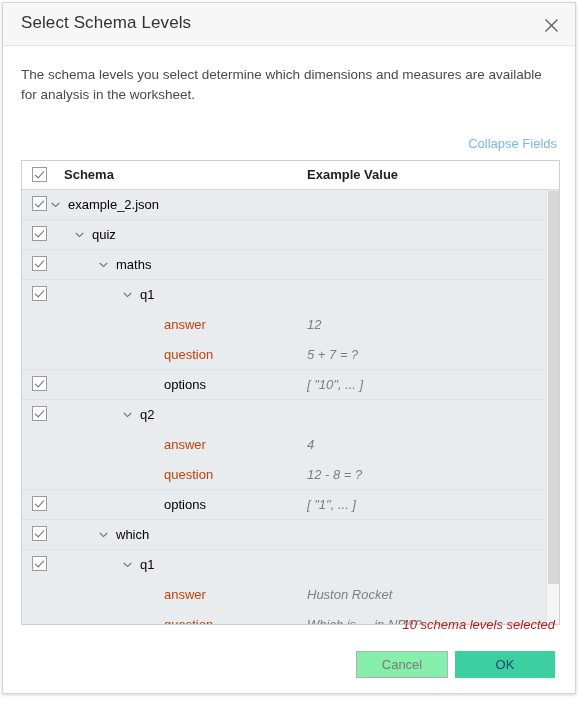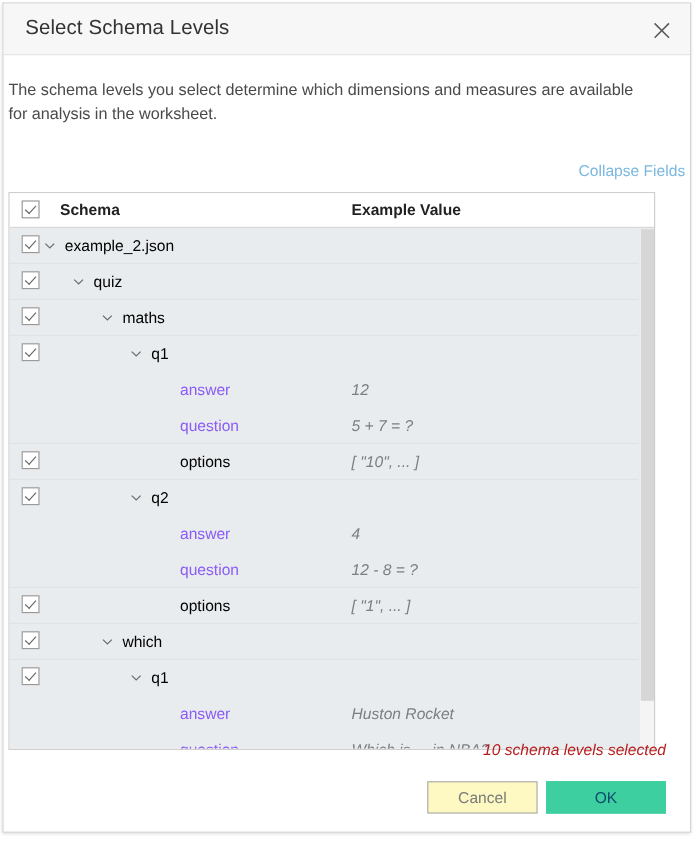--- a/index.html
+++ b/index.html
@@ -54,21 +54,21 @@
     display: flex;
     align-items: center;
     justify-content: center;
     cursor: pointer;
   }
   .close-btn svg { display: block; }
 
   
   .body-area {
     position: relative;
-    padding: 0 4px;
+    padding: 0 18px;
   }
   .description {
     margin-top: 19px;
     font-size: 13.5px;
     line-height: 20px;
     color: #4a4a4a;
     width: 535px;
   }
   .collapse-row {
     margin-top: 29px;
@@ -156,21 +156,21 @@
   .row .label {
     position: absolute;
     top: 0;
     height: 30px;
     line-height: 30px;
     font-size: 13px;
     color: #000000;
     white-space: nowrap;
   }
   .row .label.muted {
-    color: #8b5cf6;
+    color: #c2410c;
   }
   .row .value {
     position: absolute;
     left: 285px;
     top: 0;
     height: 30px;
     line-height: 30px;
     font-size: 13px;
     font-style: italic;
     color: #7b7f82;
@@ -246,21 +246,21 @@
     box-sizing: border-box;
     cursor: pointer;
     display: flex;
     align-items: center;
     justify-content: center;
     font-family: "Liberation Sans", sans-serif;
   }
   .btn-cancel {
     right: 127px;
     width: 92px;
-    background: #fef9c3;
+    background: #86efac;
     border: 1px solid #b0b0b0;
     color: #7a7a7a;
   }
   .btn-ok {
     right: 20px;
     width: 100px;
     background: #3ecfa0;
     border: 1px solid #3ecfa0;
     color: #0c4a6e;
   }

